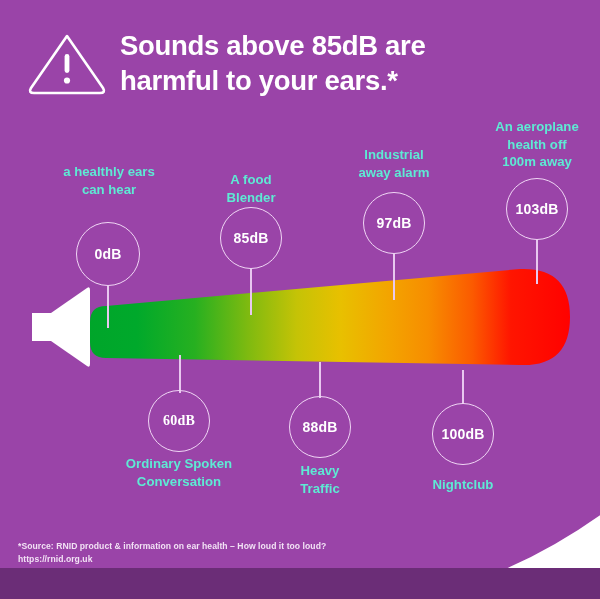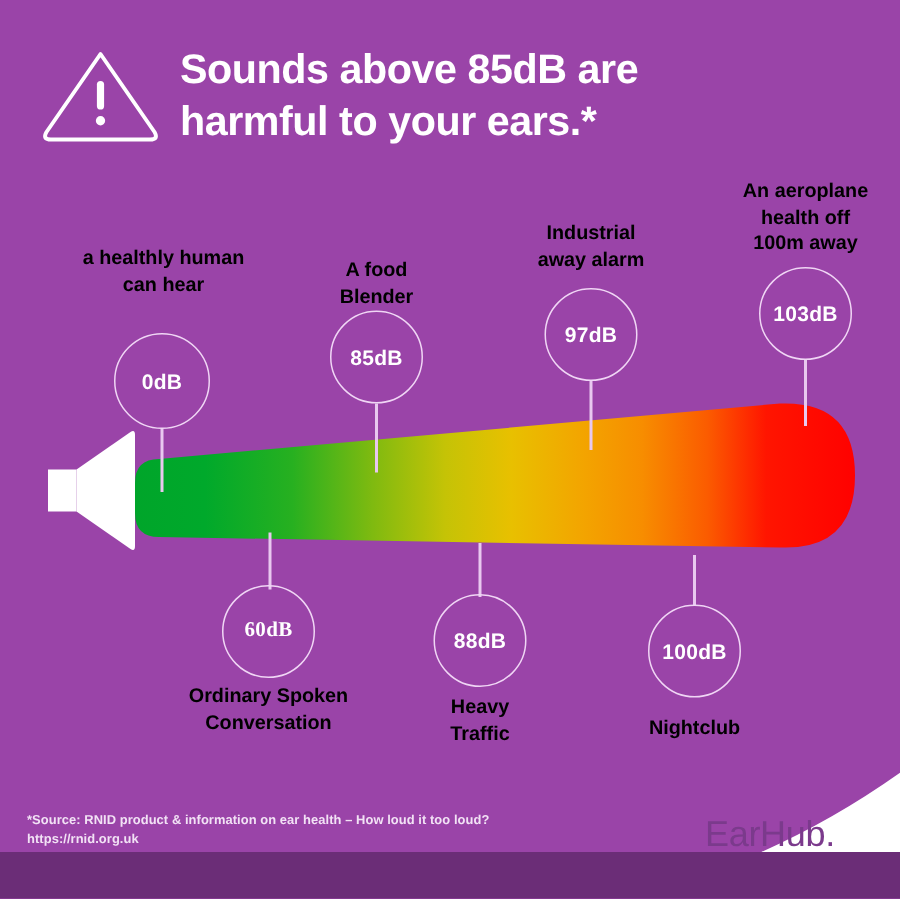--- a/index.html
+++ b/index.html
@@ -78,21 +78,21 @@
     font-weight: bold;
     letter-spacing: 0.2px;
   }
   .stem {
     position: absolute;
     width: 2px;
     background: #e8c8ef;
   }
   .caption {
     position: absolute;
-    color: #000000;
+    color: #5eead4;
     font-size: 13.2px;
     font-weight: bold;
     line-height: 1.33;
     text-align: center;
   }
 
   
   .footer-note {
     position: absolute;
     left: 18px;
@@ -175,21 +175,21 @@
 
   <div class="speaker">
     <svg viewBox="0 0 62 82" width="62" height="82" aria-hidden="true">
       <path d="M0 27 L19 27 L19 55 L0 55 Z" fill="#ffffff"></path>
       <path d="M19 27 L55 2 Q58 0 58 4 L58 78 Q58 82 55 80 L19 55 Z" fill="#ffffff"></path>
     </svg>
   </div>
 
   <div class="node">
     <div class="caption" style="left:30px; top:163px; width:158px;">
-      <div>a healthly human</div>
+      <div>a healthly ears</div>
       <div>can hear</div>
     </div>
     <div class="circle" style="left:76px; top:222px; width:64px; height:64px;">0dB</div>
     <div class="stem" style="left:107px; top:286px; height:42px;"></div>
   </div>
 
   <div class="node">
     <div class="caption" style="left:196px; top:161px; width:110px;margin-top:10px;">
       <div>A food</div>
       <div>Blender</div>
@@ -247,19 +247,14 @@
     <svg viewBox="0 0 280 100" width="280" height="100" aria-hidden="true">
       <path d="M280 0 L280 100 L0 100 Q150 96 280 0 Z" fill="#ffffff"></path>
     </svg>
   </div>
 
   <div class="footer-note">
     <div>*Source: RNID product &amp; information on ear health – How loud it too loud?</div>
     <div>https://rnid.org.uk</div>
   </div>
 
-  <div class="logo">
-    <svg viewBox="0 0 120 30" width="120" height="30" aria-hidden="true">
-      <text x="0" y="23" font-family="Liberation Sans, sans-serif" font-size="24" fill="#7b3a8c" letter-spacing="-0.2">EarHub.</text>
-    </svg>
-  </div>
 
 </div>
 
 </body></html>

